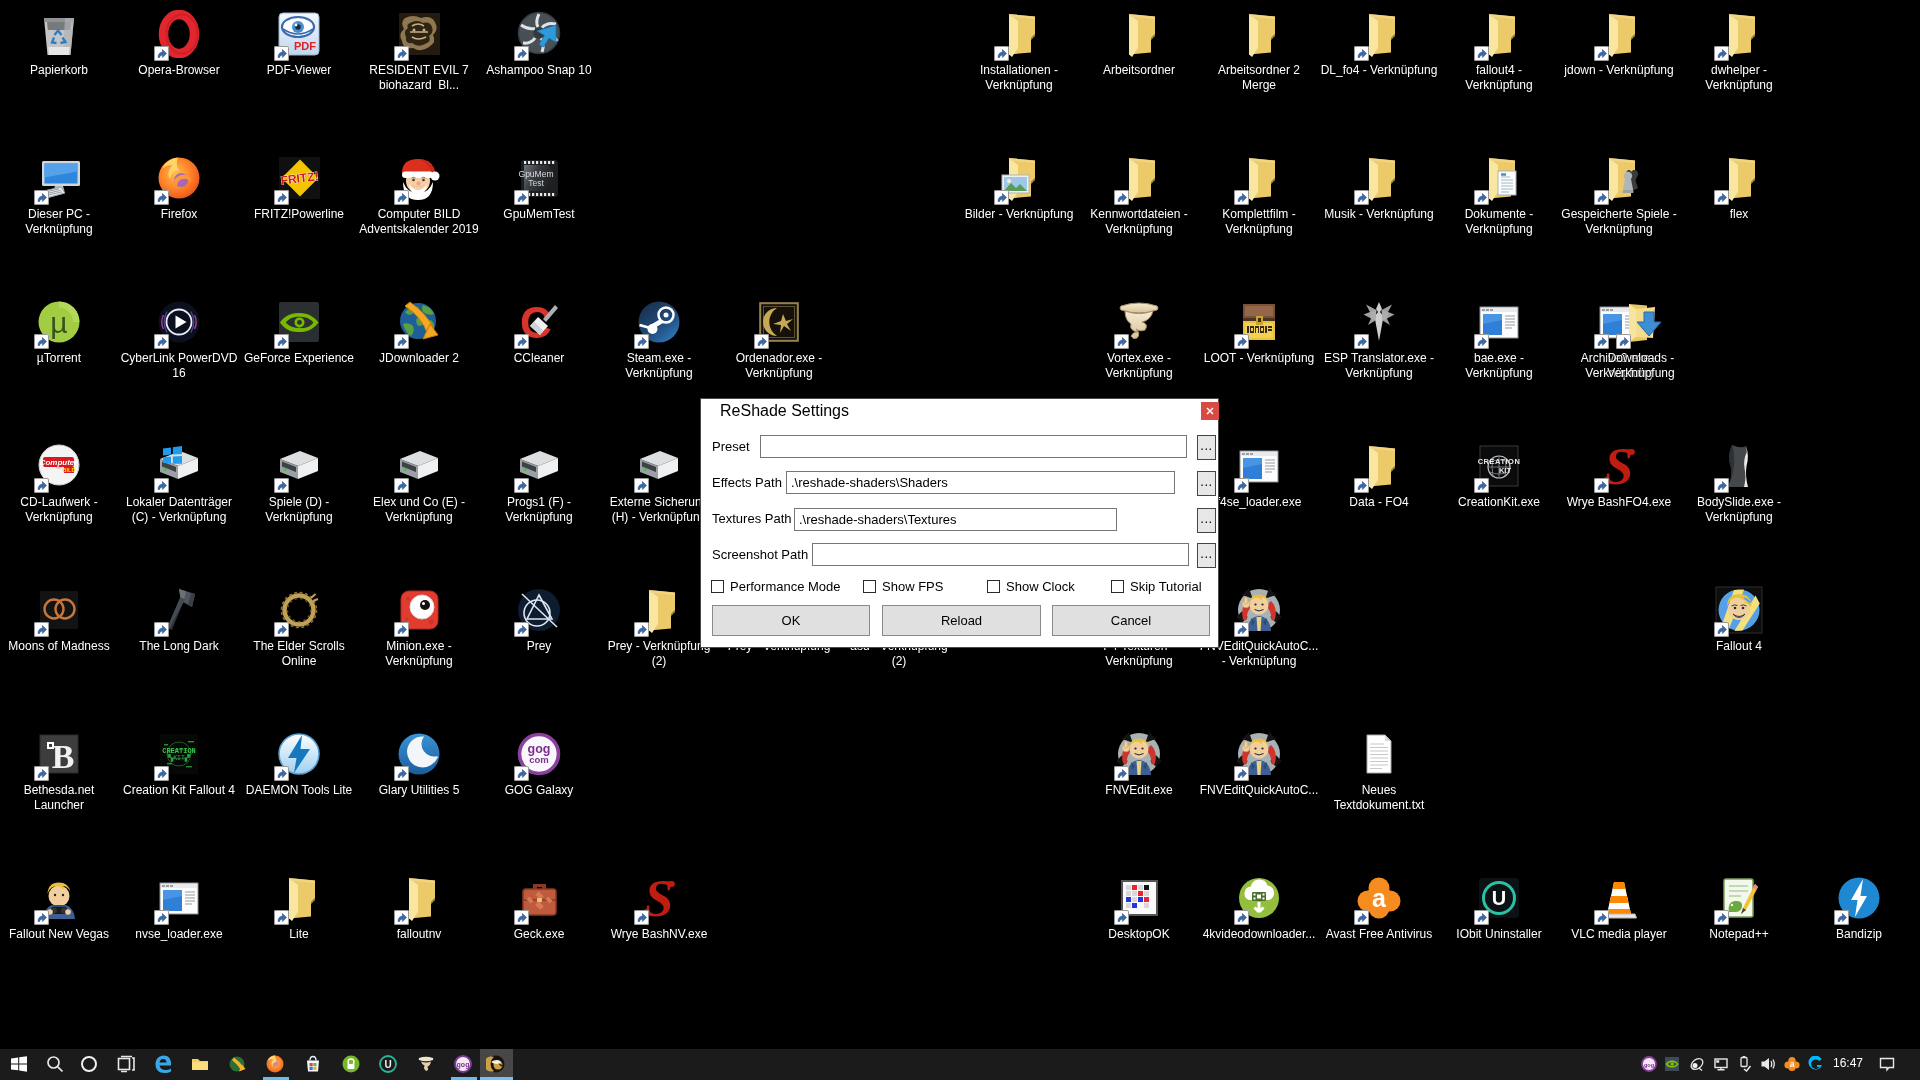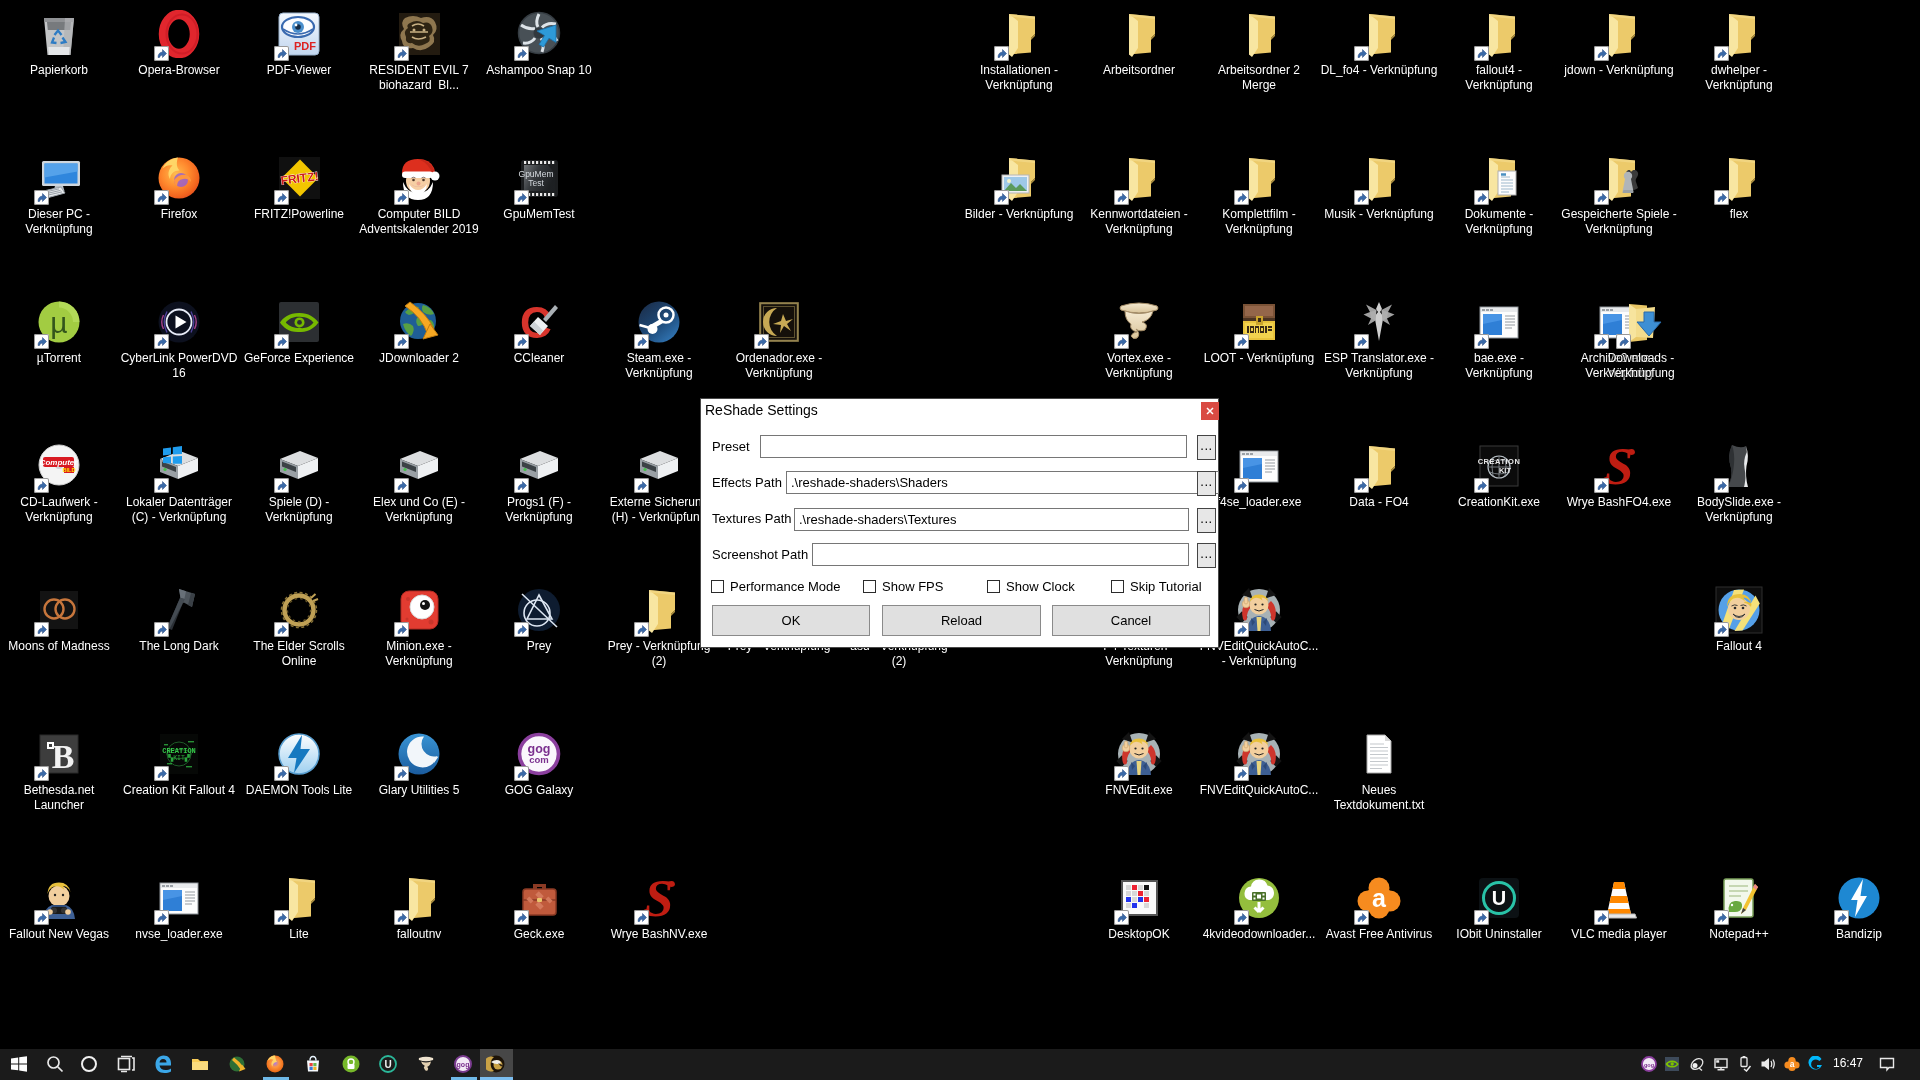--- a/index.html
+++ b/index.html
@@ -7,21 +7,21 @@
 .cell{position:absolute;width:124px;text-align:center;}
 .ic{position:relative;width:48px;height:48px;margin:0 auto;}
 .ic svg.g{position:absolute;left:0;top:0;width:48px;height:48px;}
 .sc{position:absolute;left:-1px;bottom:-3px;width:15px;height:15px;background:#fff;
 border-radius:2px;box-shadow:0 0 0 1px #999 inset;}
 .sc svg{position:absolute;left:1px;top:1px;}
 .lb{margin-top:5px;font-size:12px;line-height:15px;color:#fff;white-space:nowrap;
 text-shadow:1px 1px 2px #000,0 1px 3px #000;}
 #dlg{position:absolute;left:700px;top:398px;width:519px;height:250px;background:#fff;
 border:1px solid #484848;box-sizing:border-box;font-size:13px;color:#000;}
-#dlg .ttl{position:absolute;left:4px;top:3px;font-size:14px;}
+#dlg .ttl{position:absolute;left:19px;top:3px;font-size:16px;}
 #dlg .cx{position:absolute;left:500px;top:3px;width:18px;height:18px;background:#d94a43;}
 #dlg .cx svg{position:absolute;left:5px;top:5px;}
 #dlg .fl{position:absolute;font-size:13px;}
 #dlg .inp{position:absolute;height:23px;border:1px solid #767676;box-sizing:border-box;
 font-size:13px;line-height:21px;padding-left:4px;white-space:nowrap;}
 #dlg .dots{position:absolute;left:496px;width:19px;height:25px;background:#e7e7e7;
 border:1px solid #444;box-sizing:border-box;text-align:center;font-size:13px;
 line-height:19px;letter-spacing:0.5px;}
 #dlg .cb{position:absolute;top:181px;width:13px;height:13px;background:#fff;
 border:1px solid #2b2b2b;box-sizing:border-box;}
@@ -1593,24 +1593,24 @@
 <div class="ttl">ReShade Settings</div>
 <div class="cx">
       <svg width="8" height="8" viewBox="0 0 8 8">
 <path d="M1 1 L7 7 M7 1 L1 7" stroke="#fff" stroke-width="1.5"></path>
       </svg>
     </div>
 <div class="fl" style="left:11px;top:40px">Preset</div>
 <div class="inp" style="left:59px;top:36px;width:427px"></div>
 <div class="dots" style="top:36px">...</div>
 <div class="fl" style="left:11px;top:76px">Effects Path</div>
-<div class="inp" style="left:85px;top:72px;width:433px">.\reshade-shaders\Shaders</div>
+<div class="inp" style="left:85px;top:72px;width:389px">.\reshade-shaders\Shaders</div>
 <div class="dots" style="top:72px">...</div>
 <div class="fl" style="left:11px;top:112px">Textures Path</div>
-<div class="inp" style="left:93px;top:109px;width:395px">.\reshade-shaders\Textures</div>
+<div class="inp" style="left:93px;top:109px;width:323px">.\reshade-shaders\Textures</div>
 <div class="dots" style="top:109px">...</div>
 <div class="fl" style="left:11px;top:148px">Screenshot Path</div>
 <div class="inp" style="left:111px;top:144px;width:377px"></div>
 <div class="dots" style="top:144px">...</div>
 <div class="cb" style="left:10px"></div>
     <div class="cbl" style="left:29px">Performance Mode</div>
 <div class="cb" style="left:162px"></div>
     <div class="cbl" style="left:181px">Show FPS</div>
 <div class="cb" style="left:286px"></div>
     <div class="cbl" style="left:305px">Show Clock</div>

